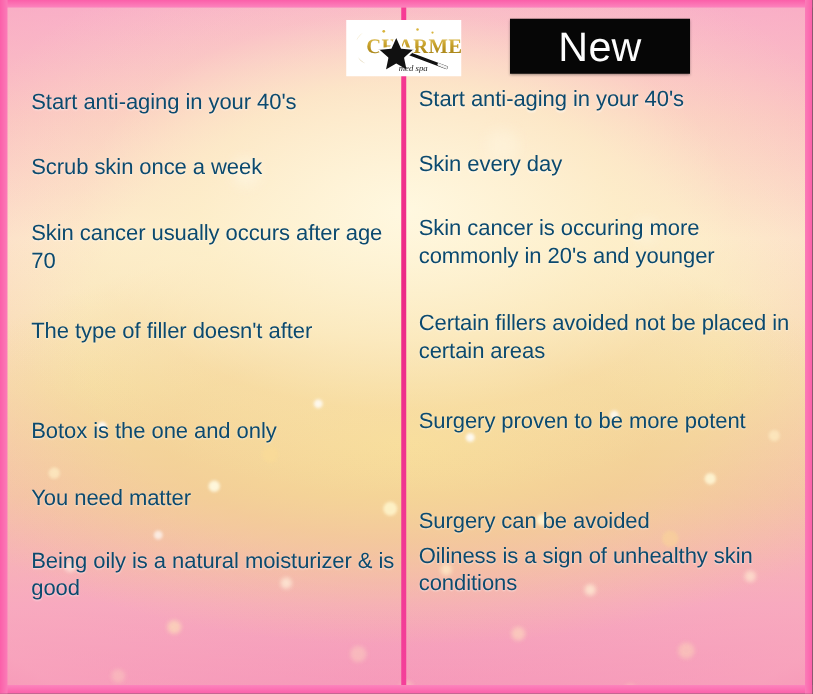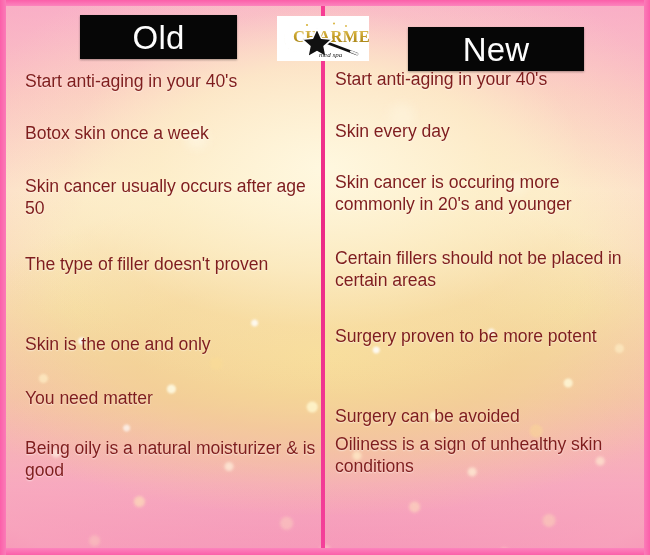--- a/index.html
+++ b/index.html
@@ -101,21 +101,21 @@
     display:flex; align-items:center; justify-content:center;
     box-shadow:0 1px 2px rgba(0,0,0,.35);
   }
   .title-box span {
     color:#fdfdfd;
     font-size:33px;
     line-height:1;
     letter-spacing:.2px;
   }
   #title-old { left:80px; top:15px; width:157px; height:44px; }
-  #title-new { left:408px; top:15px; width:176px; height:44px;margin-top:12px; }
+  #title-new { left:408px; top:15px; width:144px; height:44px; }
 
   
   #brand-logo {
     position:absolute;
     left:277px; top:16px; width:92px; height:45px;
     background:#ffffff;
     overflow:hidden;
   }
   #brand-logo svg { display:block; width:92px; height:45px; }
 
@@ -123,21 +123,21 @@
   .column {
     position:absolute;
     top:66px;
   }
   #column-old { left:25px;  width:290px; }
   #column-new { left:335px; width:300px; }
 
   .entry {
     position:absolute;
     left:0;
-    color:#7f1d1d;
+    color:#0c4a6e;
     font-size:17.6px;
     line-height:21.5px;
     letter-spacing:-0.05px;
     text-shadow:0 1px 1.5px rgba(255,255,255,.55);
   }
   #column-old .entry { width:292px; }
   #column-new .entry { width:300px; }
 </style>
 </head>
 <body>
@@ -150,23 +150,20 @@
     <div id="bg-sparkle-low"></div>
   </div>
 
   <div class="frame-edge" id="frame-top"></div>
   <div class="frame-edge" id="frame-bottom"></div>
   <div class="frame-edge" id="frame-left"></div>
   <div class="frame-edge" id="frame-right"></div>
 
   <div id="center-divider"></div>
 
-  <div class="title-box" id="title-old">
-    <span>Old</span>
-  </div>
 
   <div class="title-box" id="title-new">
     <span>New</span>
   </div>
 
   <div id="brand-logo">
     <svg viewBox="0 0 92 45" xmlns="http://www.w3.org/2000/svg" aria-hidden="true">
       <defs>
         <linearGradient id="goldgrad" x1="0" y1="0" x2="0" y2="1">
           <stop offset="0%" stop-color="#e8cf72"></stop>
@@ -199,31 +196,31 @@
       </g>
 
       <g>
         <text x="42" y="41" font-family="'Liberation Serif', serif" font-size="7" font-style="italic" fill="#1b1b1b">med spa</text>
       </g>
     </svg>
   </div>
 
   <div class="column" id="column-old">
     <div class="entry" style="top:5px">Start anti-aging in your 40's</div>
-    <div class="entry" style="top:57px">Botox skin once a week</div>
-    <div class="entry" style="top:110px">Skin cancer usually occurs after age 50</div>
-    <div class="entry" style="top:188px">The type of filler doesn't proven</div>
-    <div class="entry" style="top:268px">Skin is the one and only</div>
+    <div class="entry" style="top:57px">Scrub skin once a week</div>
+    <div class="entry" style="top:110px">Skin cancer usually occurs after age 70</div>
+    <div class="entry" style="top:188px">The type of filler doesn't after</div>
+    <div class="entry" style="top:268px">Botox is the one and only</div>
     <div class="entry" style="top:322px">You need matter</div>
     <div class="entry" style="top:372px">Being oily is a natural moisturizer &amp; is good</div>
   </div>
 
   <div class="column" id="column-new">
     <div class="entry" style="top:3px">Start anti-aging in your 40's</div>
     <div class="entry" style="top:55px">Skin every day</div>
     <div class="entry" style="top:106px">Skin cancer is occuring more commonly in 20's and younger</div>
-    <div class="entry" style="top:182px">Certain fillers should not be placed in certain areas</div>
+    <div class="entry" style="top:182px">Certain fillers avoided not be placed in certain areas</div>
     <div class="entry" style="top:260px">Surgery proven to be more potent</div>
     <div class="entry" style="top:340px">Surgery can be avoided</div>
     <div class="entry" style="top:368px">Oiliness is a sign of unhealthy skin conditions</div>
   </div>
 
 </div>
 
 </body></html>

